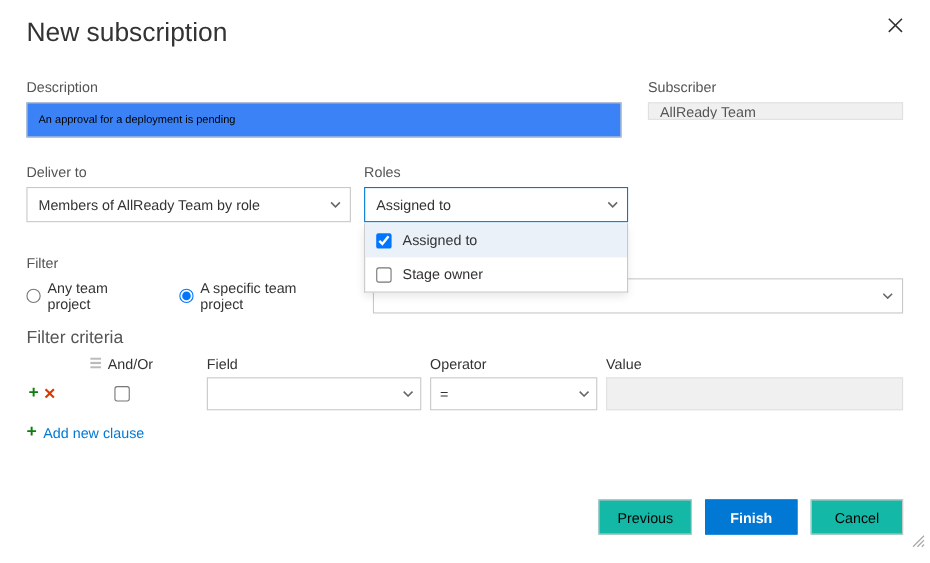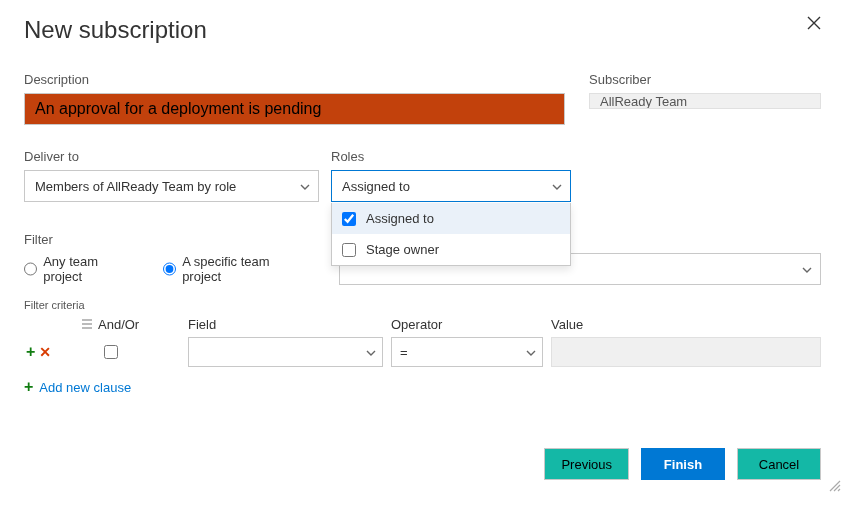--- a/index.html
+++ b/index.html
@@ -31,22 +31,22 @@
     .field-group { display: flex; flex-direction: column; }
     .field-label {
       font-size: 13px;
       color: #555;
       margin-bottom: 6px;
     }
     .text-input {
       height: 32px;
       border: 1px solid #c8c8c8;
       padding: 0 10px;
-      font-size: 16px;
-      background: #c2410c;
+      font-size: 10px;
+      background: #3b82f6;
       outline: none;
     }
     .readonly-box {
       height: 16px;
       border: 1px solid #e0e0e0;
       background: #f0f0f0;
       padding: 0 10px;
       font-size: 13px;
       color: #555;
       display: flex;
@@ -102,21 +102,21 @@
       height: 32px;
       border: 1px solid #c8c8c8;
       width: 510px;
       padding: 0 8px;
       display: flex;
       align-items: center;
       justify-content: space-between;
       margin-left: 6px;
     }
     .criteria-section { margin-top: 10px; }
-    .criteria-label { color: #555; font-size: 11px; margin-bottom: 6px; }
+    .criteria-label { color: #555; font-size: 16px; margin-bottom: 6px; }
     .criteria-header {
       display: flex;
       align-items: center;
       font-size: 13px;
       color: #333;
       margin-bottom: 4px;
     }
     .col-actions { width: 52px; }
     .col-drag { width: 22px; text-align: center; color: #aaa; }
     .col-andor { width: 90px; }

